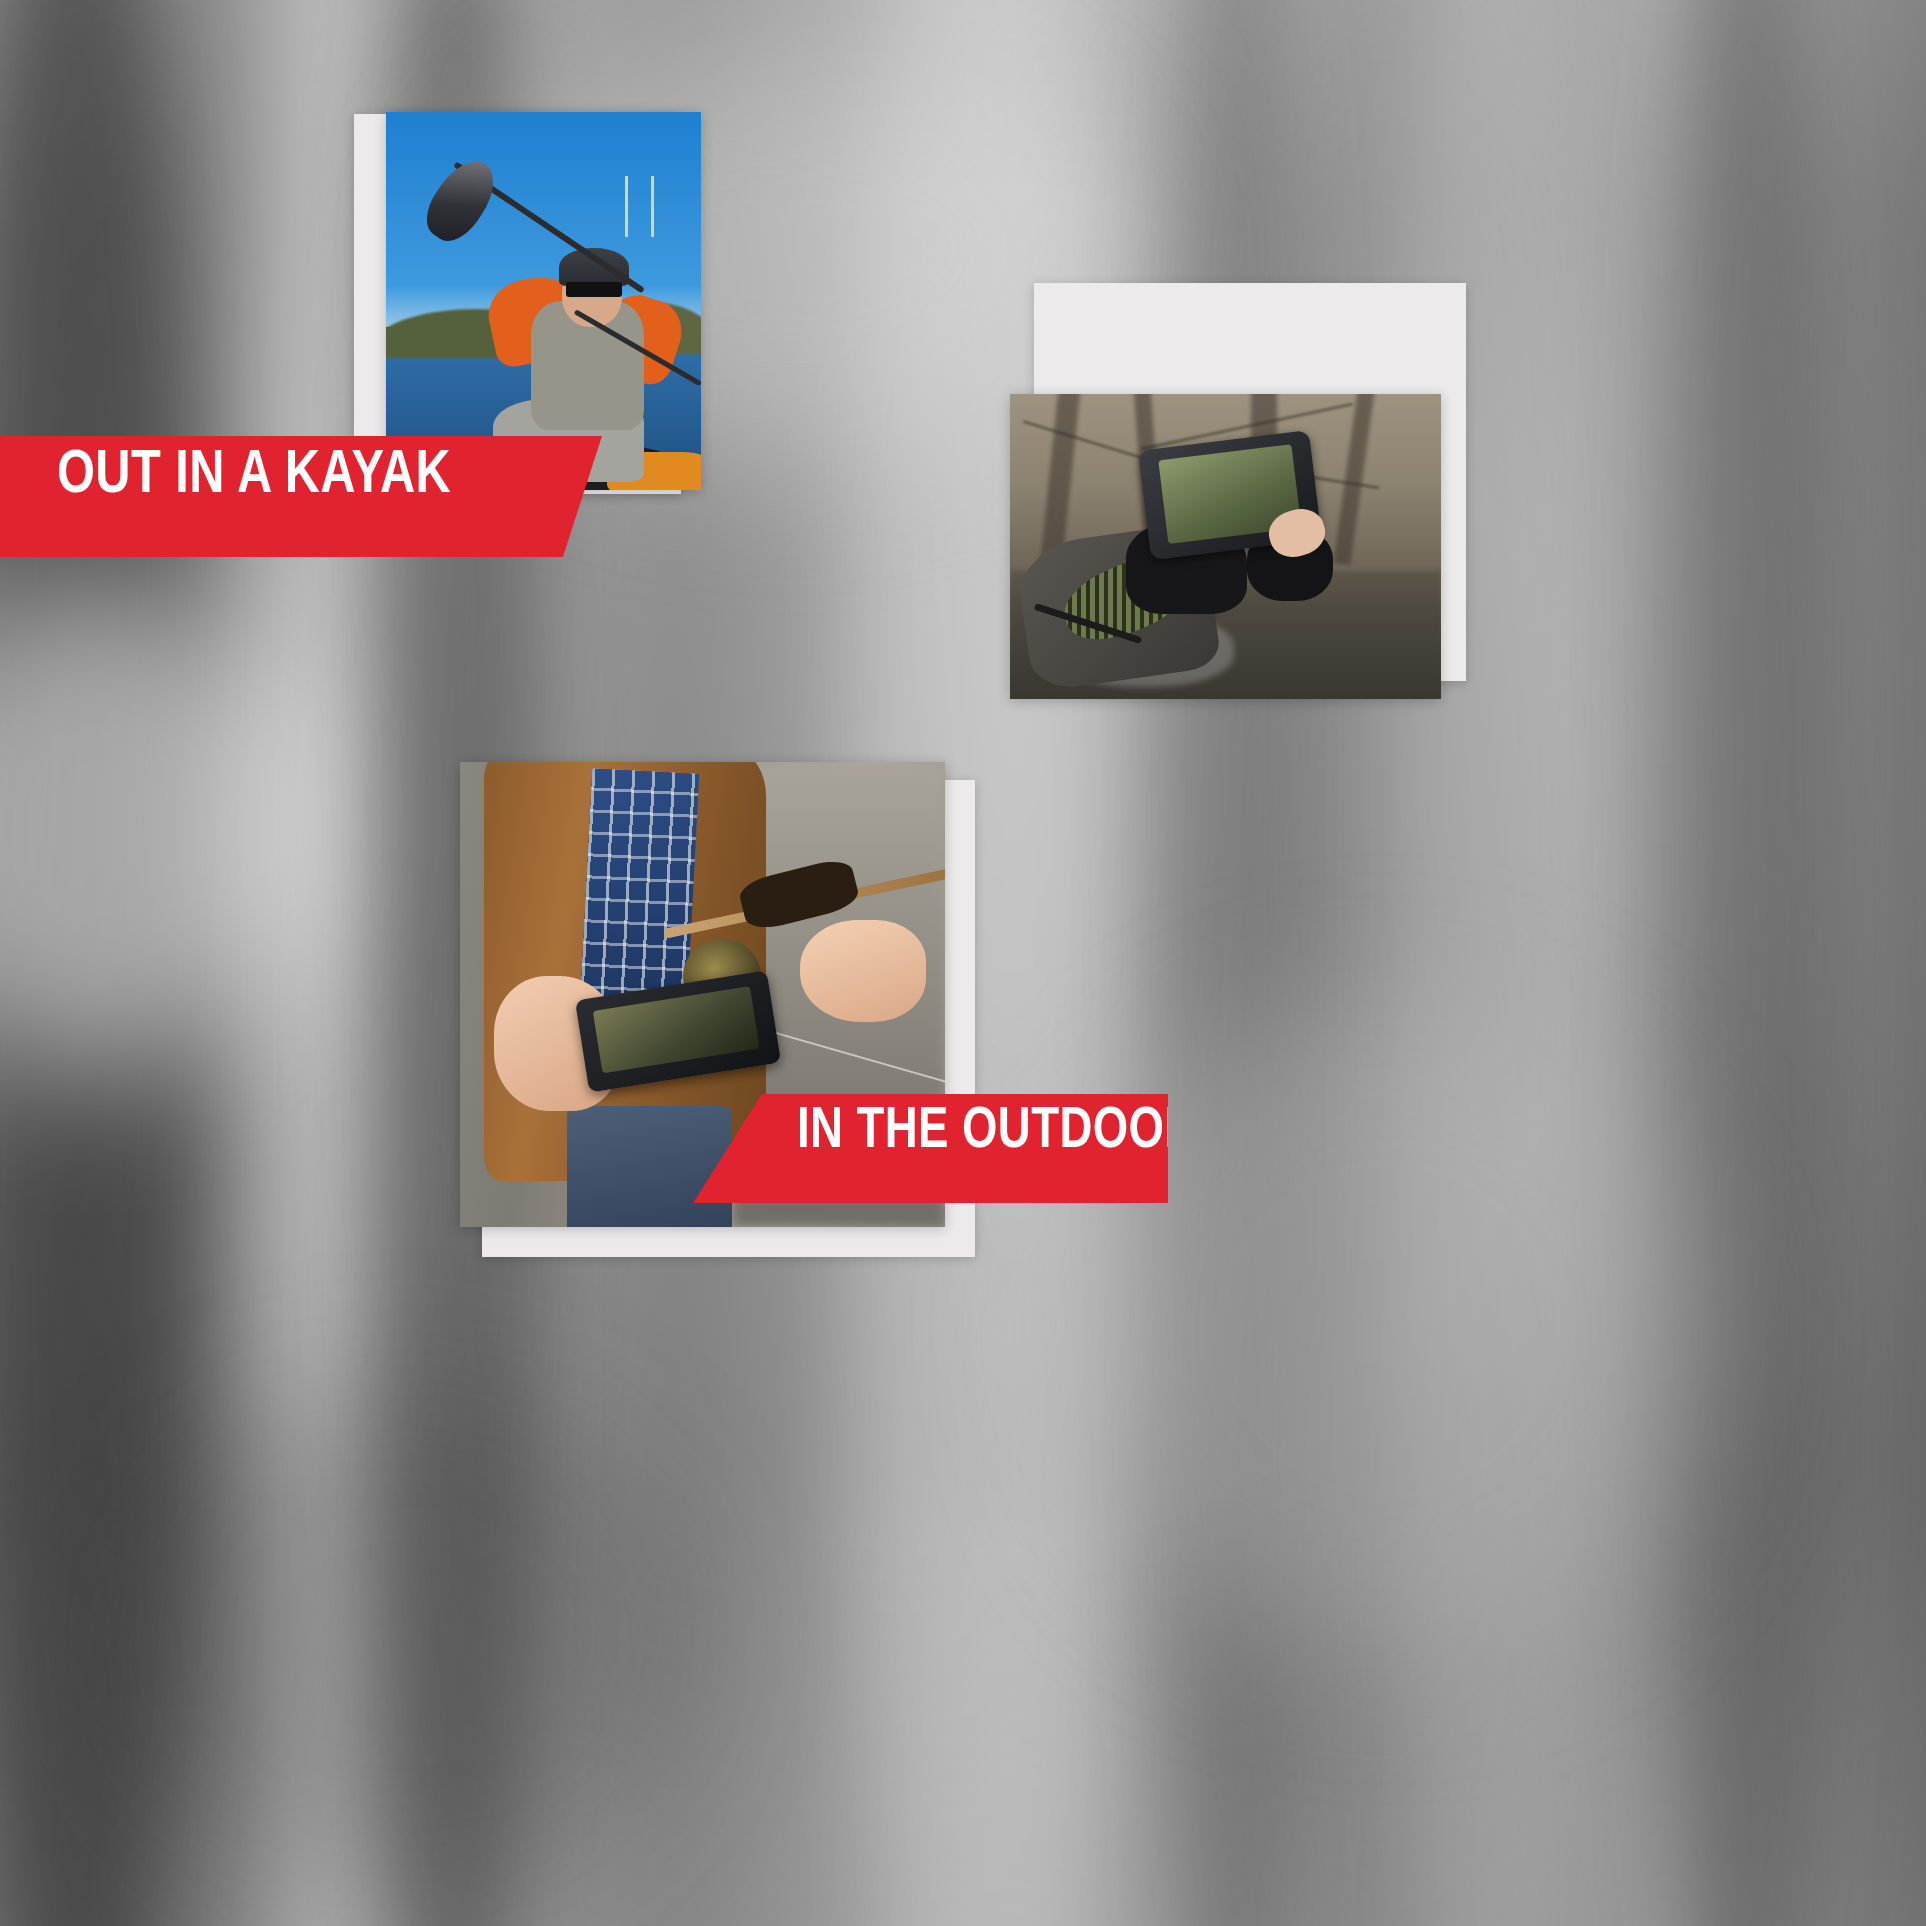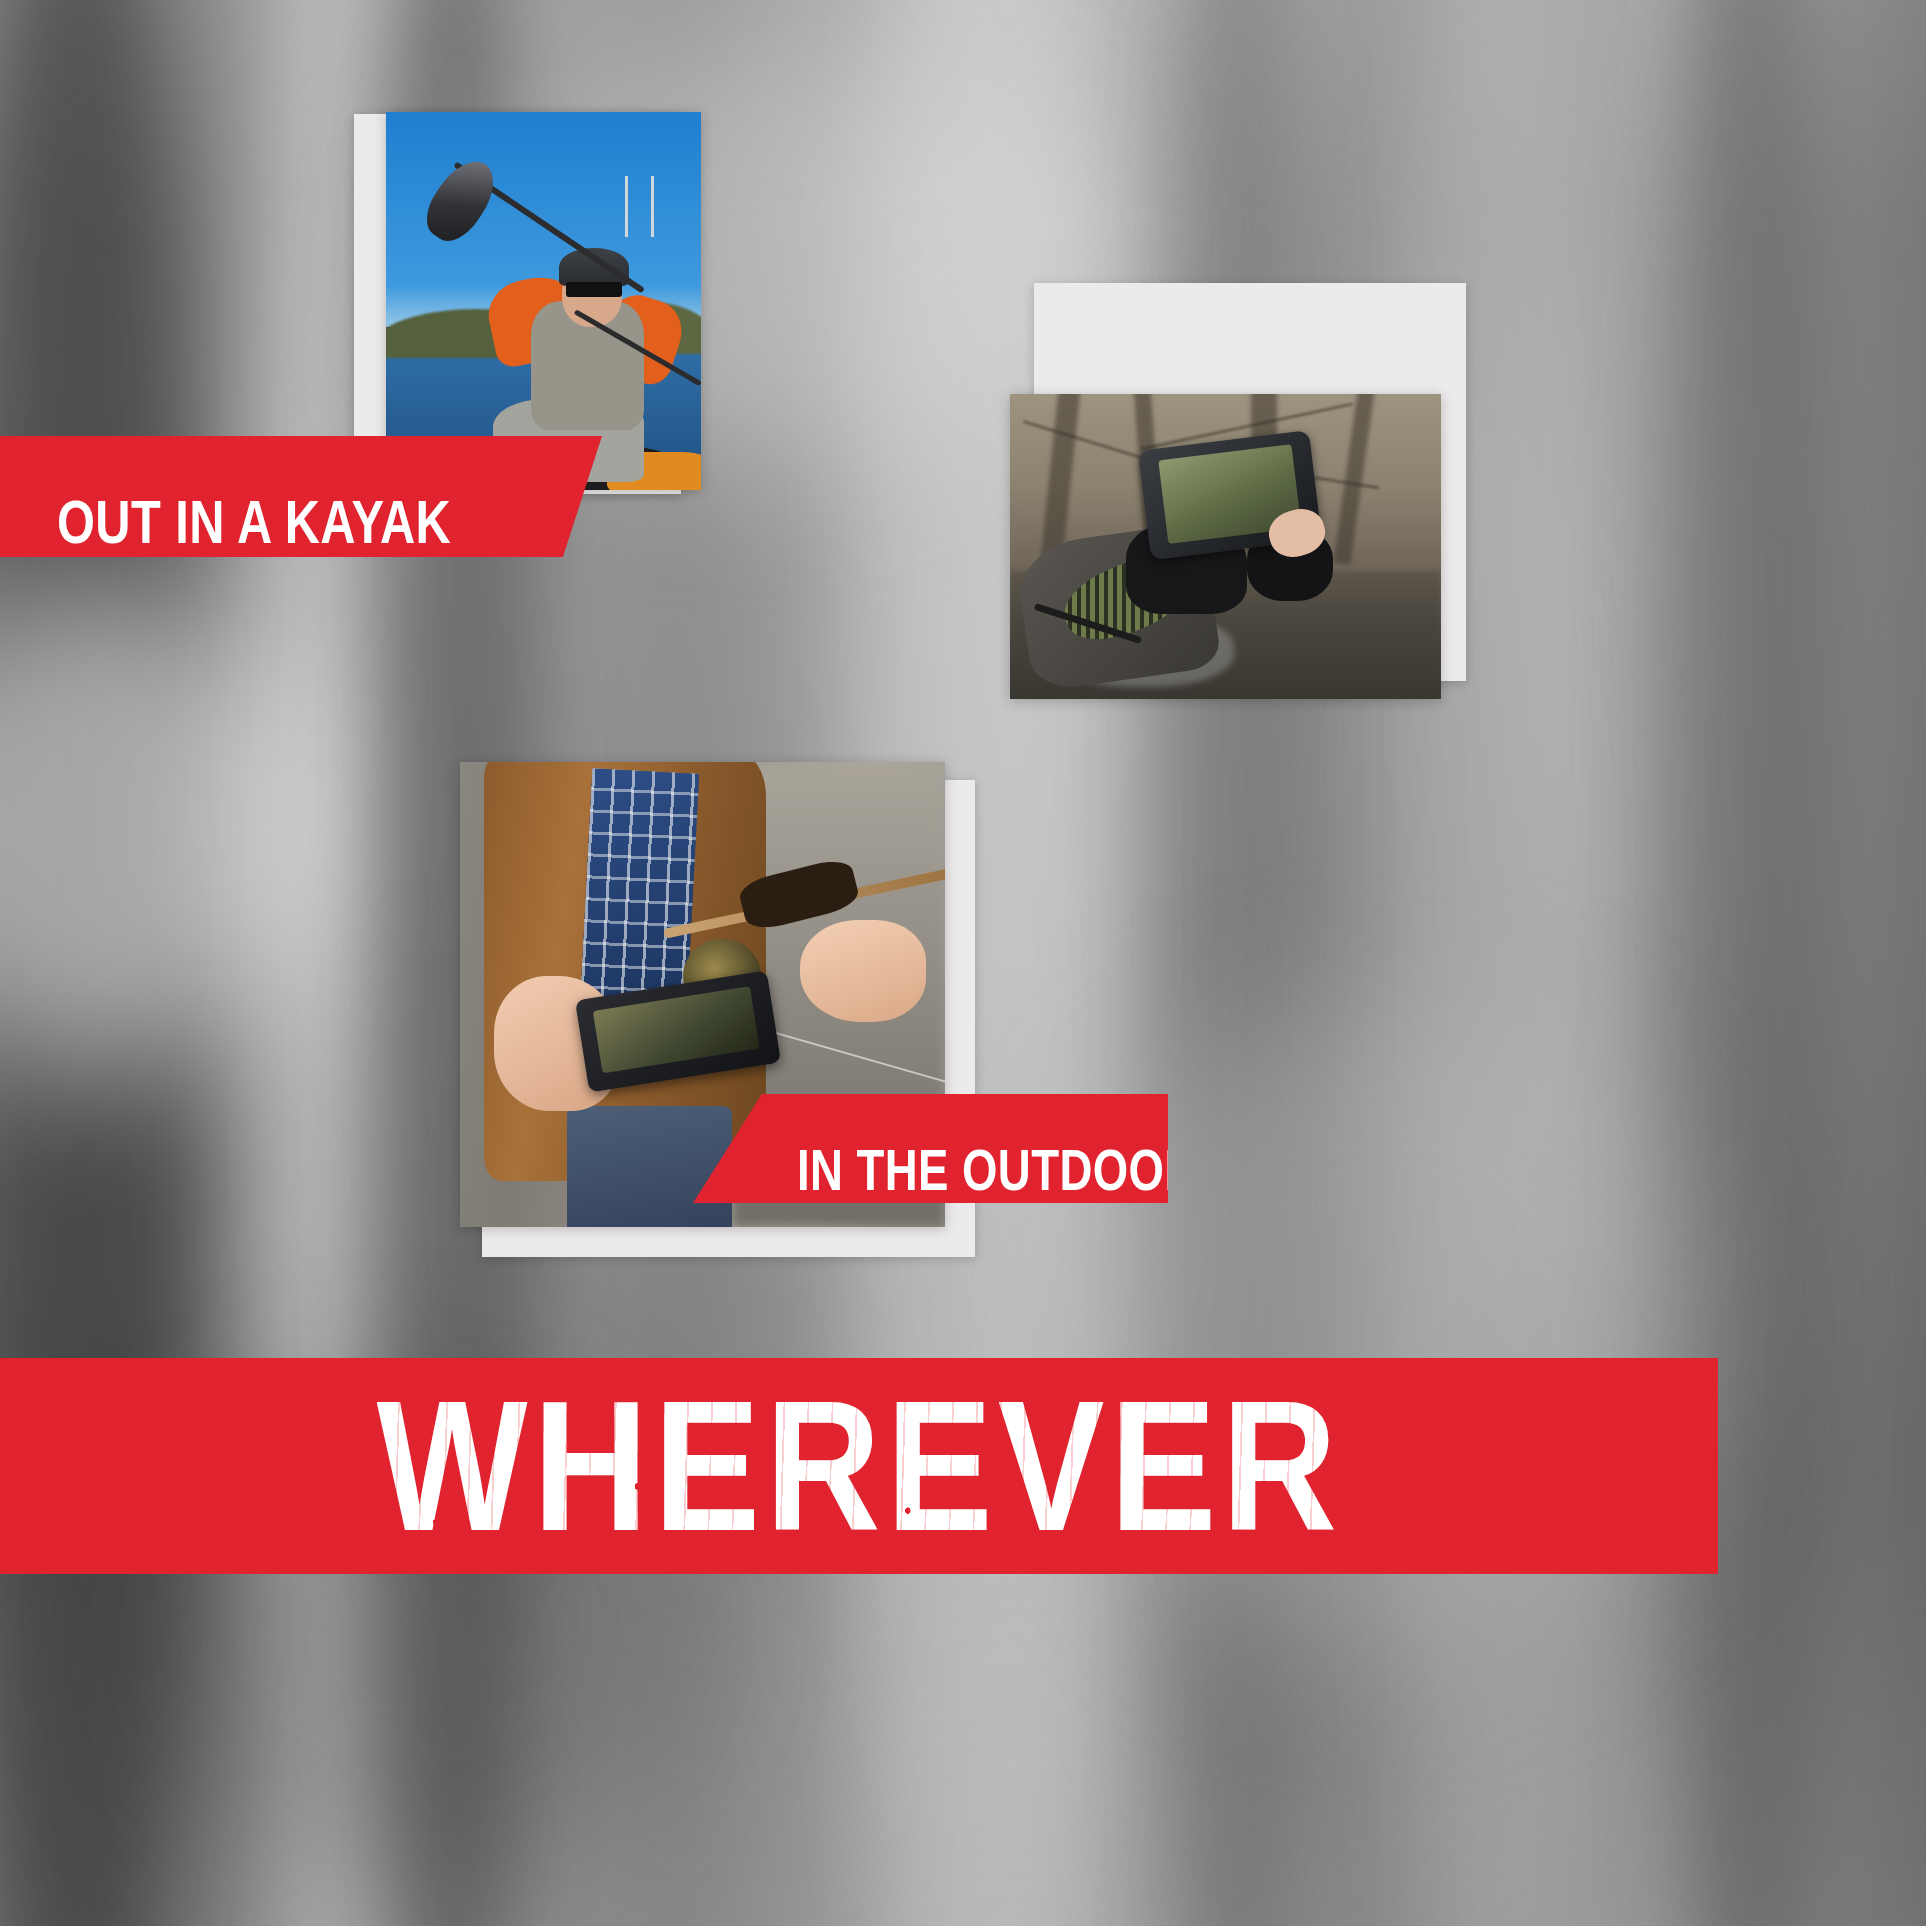--- a/index.html
+++ b/index.html
@@ -162,21 +162,21 @@
     background:linear-gradient(150deg,#7b7a53,#3f4630 60%,#232718);border-radius:4px;}
   .o-rod{position:absolute;left:42%;top:36%;width:62%;height:10px;
     background:linear-gradient(90deg,#caa472,#9b7140);transform:rotate(-12deg);
     transform-origin:left center;border-radius:5px;}
   .o-reel{position:absolute;left:46%;top:38%;width:16%;height:16%;
     background:radial-gradient(circle at 40% 40%,#9d8b4d,#4b4426 70%,#26220f);border-radius:50%;}
   .o-line{position:absolute;left:58%;top:56%;width:48%;height:2px;
     background:rgba(255,255,255,.55);transform:rotate(16deg);transform-origin:left center;}
 
   
-  .banner{position:absolute;background:#e0232e;display:flex;align-items:flex-end;}
+  .banner{position:absolute;background:#e0232e;display:flex;align-items:flex-start;}
   .banner .btxt{
     color:#fff;font-weight:700;letter-spacing:0.5px;white-space:nowrap;
     font-family:"Liberation Sans", sans-serif;
     transform:scaleX(.80);transform-origin:left center;
   }
 
   #banner-kayak{
     left:0;top:436px;width:602px;height:121px;
     clip-path:polygon(0 0, 100% 0, 93.5% 100%, 0 100%);
     padding-left:57px;
@@ -336,21 +336,16 @@
 
   <div class="banner" id="banner-kayak">
     <span class="btxt">OUT IN A KAYAK</span>
   </div>
 
 
   <div class="banner" id="banner-out">
     <span class="btxt">IN THE OUTDOORS</span>
   </div>
 
-  <div id="bar-wherever">
-    <div class="stencil">
-      <span id="txt-wherever">WHEREVER</span>
-    </div>
-  </div>
 
 
 </div>
 
 
 </body></html>

